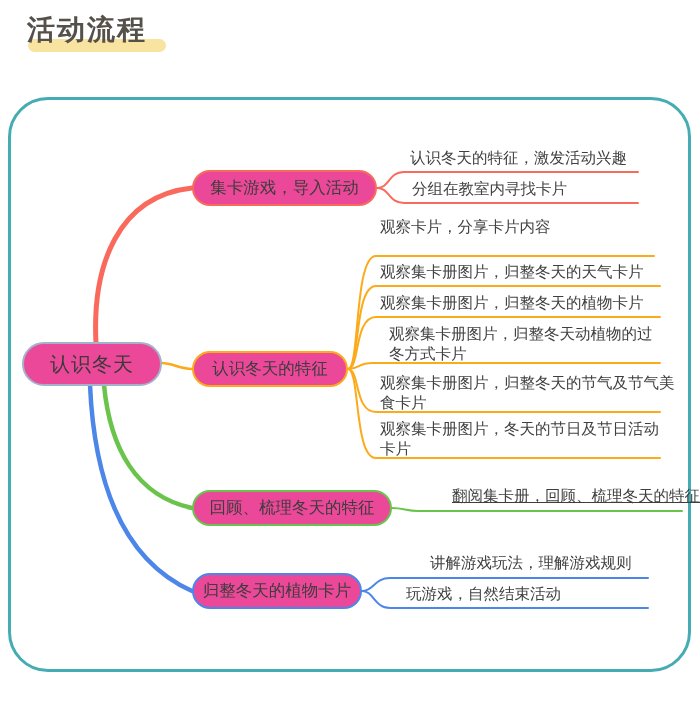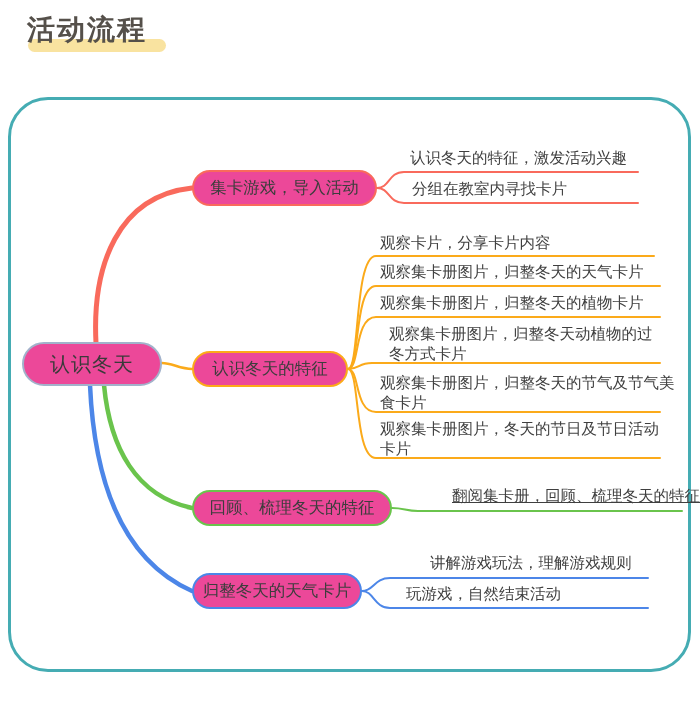--- a/index.html
+++ b/index.html
@@ -40,21 +40,21 @@
   .pill-b1{left:192px;top:170px;width:185px;}
   .pill-b2{left:192px;top:351px;width:156px;}
   .pill-b3{left:192px;top:490px;width:200px;}
   .pill-b4{left:192px;top:573px;width:170px;}
   
   .child{
     position:absolute;z-index:3;font-size:15.5px;line-height:19.5px;color:#3f3f3f;
   }
   .b1c1{left:410px;top:148px;}
   .b1c2{left:412px;top:179px;}
-  .b2c1{left:380px;top:233px;}
+  .b2c1{left:380px;top:217px;}
   .b2c2{left:380px;top:262px;}
   .b2c3{left:380px;top:293px;}
   .b2c4{left:389px;top:324px;width:276px;}
   .b2c5{left:380px;top:373px;width:300px;}
   .b2c6{left:380px;top:419px;width:290px;}
   .b3c1{left:452px;top:486px;text-decoration:underline;}
   .b4c1{left:406px;top:553px;margin-left:24px;}
   .b4c2{left:406px;top:584px;}
 </style>
 </head>
@@ -97,21 +97,21 @@
 <div class="pill pill-branch pill-b1" style="border-color: rgb(249, 106, 92);">
   <span>集卡游戏，导入活动</span>
 </div>
 <div class="pill pill-branch pill-b2" style="border-color: rgb(251, 170, 26);">
   <span>认识冬天的特征</span>
 </div>
 <div class="pill pill-branch pill-b3" style="border-color: rgb(106, 196, 76);">
   <span>回顾、梳理冬天的特征</span>
 </div>
 <div class="pill pill-branch pill-b4" style="border-color: rgb(76, 134, 232);">
-  <span>归整冬天的天气卡片</span>
+  <span>归整冬天的植物卡片</span>
 </div>
 
 <div class="child b1c1">认识冬天的特征，激发活动兴趣</div>
 <div class="child b1c2">分组在教室内寻找卡片</div>
 
 <div class="child b2c1">观察卡片，分享卡片内容</div>
 <div class="child b2c2">观察集卡册图片，归整冬天的天气卡片</div>
 <div class="child b2c3">观察集卡册图片，归整冬天的植物卡片</div>
 <div class="child b2c4">观察集卡册图片，归整冬天动植物的过冬方式卡片</div>
 <div class="child b2c5">观察集卡册图片，归整冬天的节气及节气美食卡片</div>

